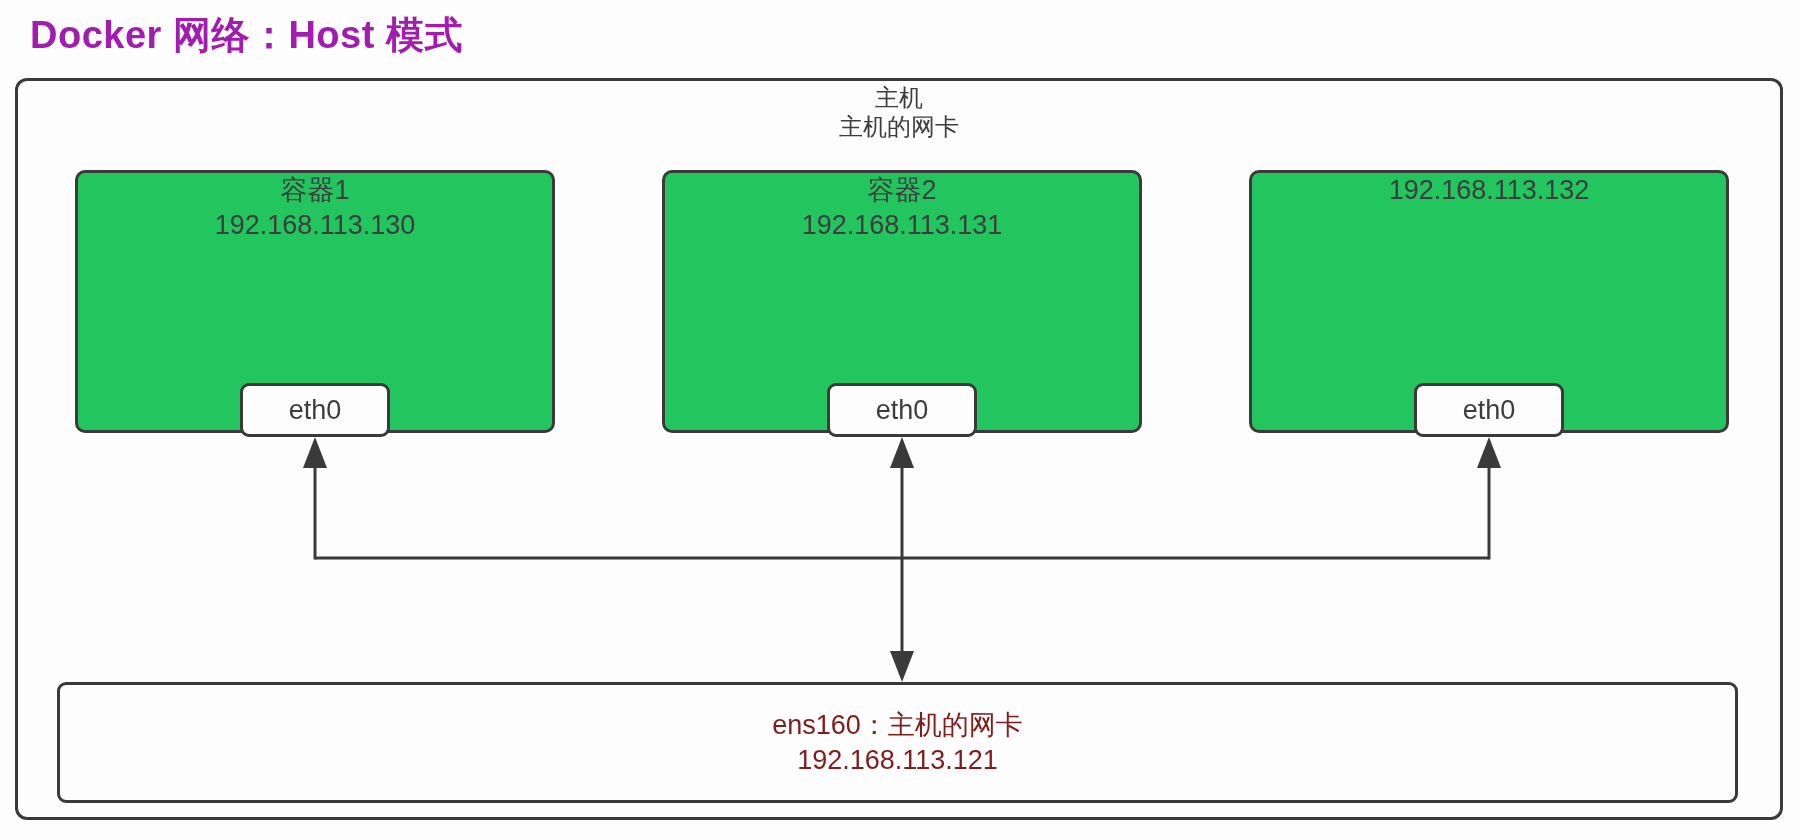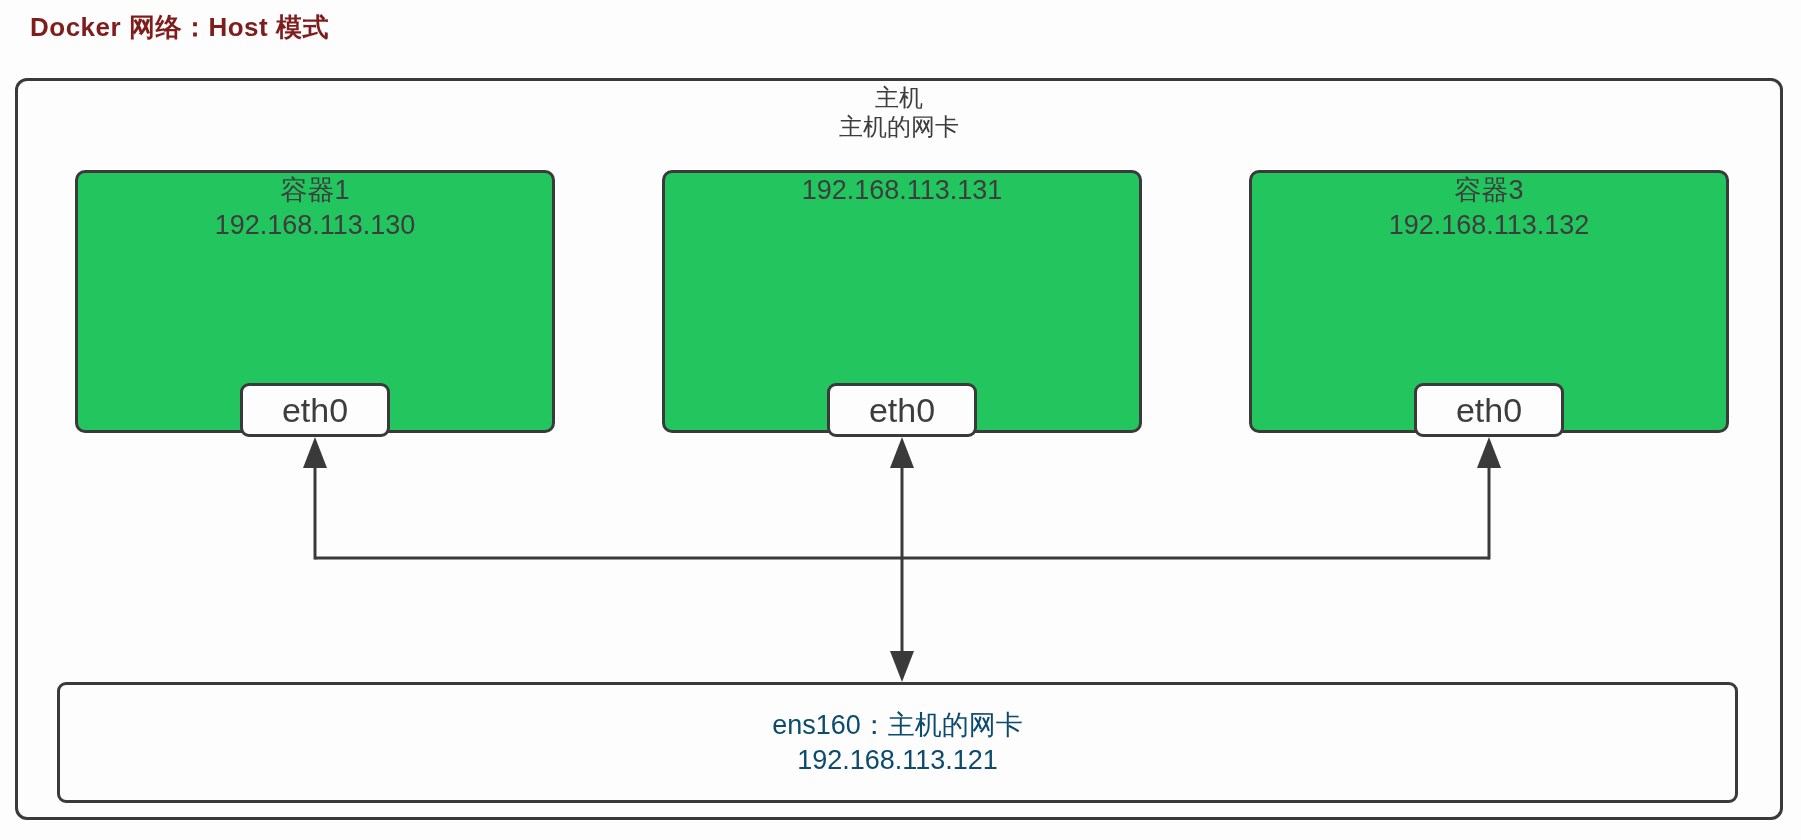--- a/index.html
+++ b/index.html
@@ -11,23 +11,23 @@
     font-family: "Liberation Sans", "DejaVu Sans", sans-serif;
     color: #3d3d3d;
     overflow: hidden;
   }
   .stage { position: absolute; left: 0; top: 0; width: 1801px; height: 840px; }
 
   .title {
     position: absolute;
     left: 30px;
     top: 10px;
-    font-size: 26px;
+    font-size: 38px;
     font-weight: bold;
-    color: #7f1d1d;
+    color: #a21caf;
     letter-spacing: 0.5px;
     white-space: nowrap;
   }
 
   .box {
     position: absolute;
     border: 3px solid #3a3a3a;
     box-sizing: border-box;
     background: transparent;
   }
@@ -81,21 +81,21 @@
     transform: translateX(-50%);
     width: 150px;
     height: 54px;
     border: 3px solid #3a3a3a;
     border-radius: 9px;
     background: #fdfdfd;
     box-sizing: border-box;
     display: flex;
     align-items: center;
     justify-content: center;
-    font-size: 34px;
+    font-size: 27px;
     color: #3d3d3d;
   }
 
   .arrows {
     position: absolute;
     left: 0;
     top: 0;
     width: 1801px;
     height: 840px;
     pointer-events: none;
@@ -109,21 +109,21 @@
     height: 121px;
     border-radius: 9px;
     background: #fdfdfd;
     display: flex;
     flex-direction: column;
     align-items: center;
     justify-content: center;
     text-align: center;
     font-size: 27px;
     line-height: 35px;
-    color: #0c4a6e;
+    color: #7f1d1d;
   }
 </style>
 </head>
 <body>
 
 <div class="stage">
 
   <div class="title">Docker 网络：Host 模式</div>
 
   <div class="box host-box">
@@ -138,30 +138,30 @@
       <div>容器1</div>
       <div>192.168.113.130</div>
     </div>
     <div class="eth-box">
       <span>eth0</span>
     </div>
   </div>
 
   <div class="box container-box c2">
     <div class="container-label">
+      <div>容器2</div>
       <div>192.168.113.131</div>
     </div>
     <div class="eth-box">
       <span>eth0</span>
     </div>
   </div>
 
   <div class="box container-box c3">
     <div class="container-label">
-      <div>容器3</div>
       <div>192.168.113.132</div>
     </div>
     <div class="eth-box">
       <span>eth0</span>
     </div>
   </div>
 
   <svg class="arrows" viewBox="0 0 1801 840" xmlns="http://www.w3.org/2000/svg">
 
     <line x1="315" y1="558" x2="1489" y2="558" stroke-width="3" stroke="#3a3a3a"></line>

